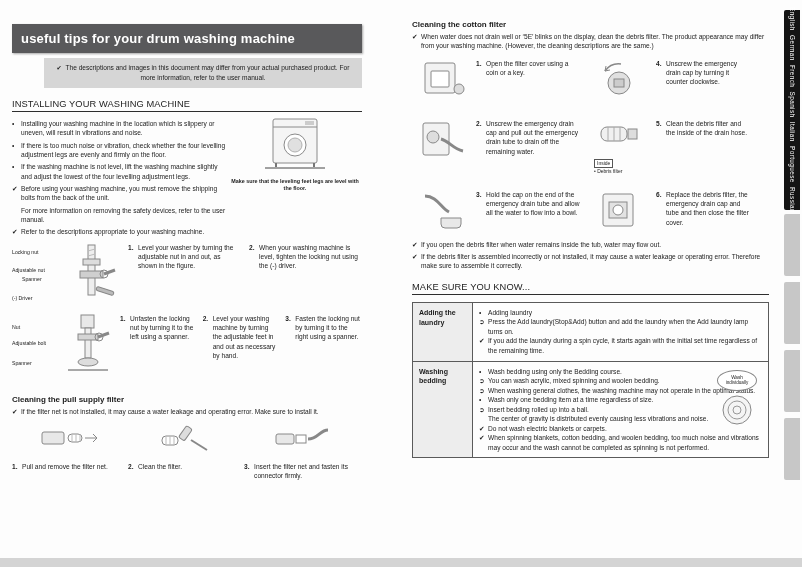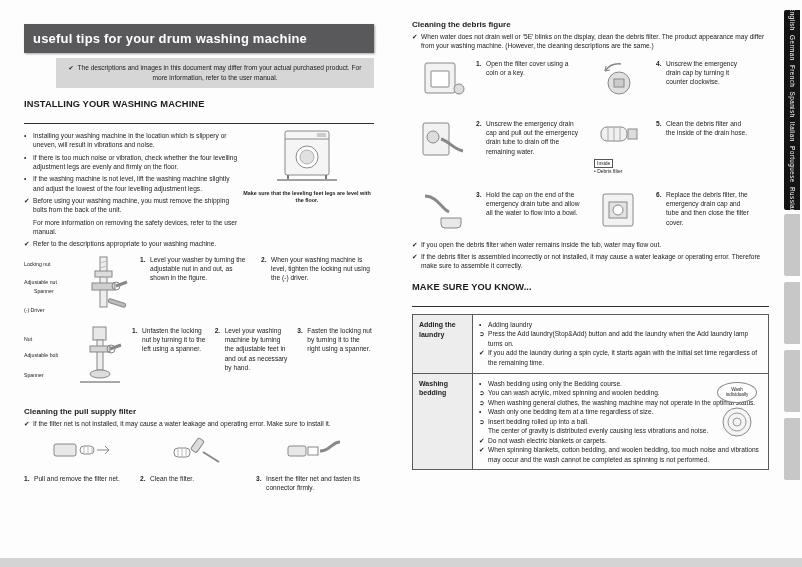--- a/index.html
+++ b/index.html
@@ -1,26 +1,26 @@
 <!DOCTYPE html>
 <html><head>
 <meta charset="utf-8">
 <style>
 *{margin:0;padding:0;box-sizing:border-box}
 body{width:802px;height:567px;background:#fdfdfd;font-family:"Liberation Sans",sans-serif;color:#1c1c1c;position:relative;overflow:hidden}
 .bottom-strip{position:absolute;left:0;bottom:0;width:802px;height:9px;background:#d4d4d4}
 
-.col-left{position:absolute;left:24px;top:24px;width:350px}
+.col-left{position:absolute;left:12px;top:24px;width:350px}
 .col-right{position:absolute;left:412px;top:20px;width:357px}
 
 .banner{background:#59595b;color:#fff;font-weight:bold;font-size:13px;padding:7px 9px;letter-spacing:.2px;box-shadow:1px 1px 2px rgba(0,0,0,.35)}
 .banner-note{background:#d6d6d6;margin:5px 0 0 32px;padding:5px 8px;font-size:6.6px;line-height:1.5;text-align:center;color:#1c1c1c}
 .banner-note .ck{font-size:6.2px;margin-right:2px}
 
-.sec-title{font-size:9.3px;font-weight:bold;margin-top:11px;padding-bottom:14px;border-bottom:1.1px solid #2e2e2e;letter-spacing:.1px}
+.sec-title{font-size:9.3px;font-weight:normal;margin-top:11px;padding-bottom:2px;border-bottom:1.1px solid #2e2e2e;letter-spacing:.1px}
 .sub-title{font-size:8px;font-weight:bold;margin:7px 0 1px}
 
 .note-line{display:flex;font-size:6.6px;line-height:1.42;margin-top:3px}
 .note-line .mk{flex:none;width:9px}
 .note-line .tx{flex:1}
 
 .install-row{display:flex;margin-top:4px}
 .install-bullets{width:218px}
 .install-fig{width:130px;text-align:center;padding-top:2px}
 .fig-caption{font-size:5.4px;font-weight:bold;line-height:1.35;margin-top:2px;text-align:center}
@@ -224,21 +224,21 @@
       </div>
     <div class="step fs3">
         <span class="n">3.</span>
         <span class="tx">Insert the filter net and fasten its connector firmly.</span>
       </div>
   </div>
 </div>
 
 <div class="col-right">
 
-  <div class="sub-title" style="margin-top:0">Cleaning the debris figure</div>
+  <div class="sub-title" style="margin-top:0">Cleaning the cotton filter</div>
   <div class="note-line">
     <span class="mk">✔</span>
     <span class="tx">When water does not drain well or ‘5E’ blinks on the display, clean the debris filter. The product appearance may differ from your washing machine. (However, the cleaning descriptions are the same.)</span>
   </div>
 
   <div class="debris-grid">
 
     <div class="dg-img">
       <svg width="48" height="42" viewBox="0 0 48 42">
         <rect x="6" y="4" width="30" height="30" rx="2" fill="#f2f2f2" stroke="#888"></rect>

